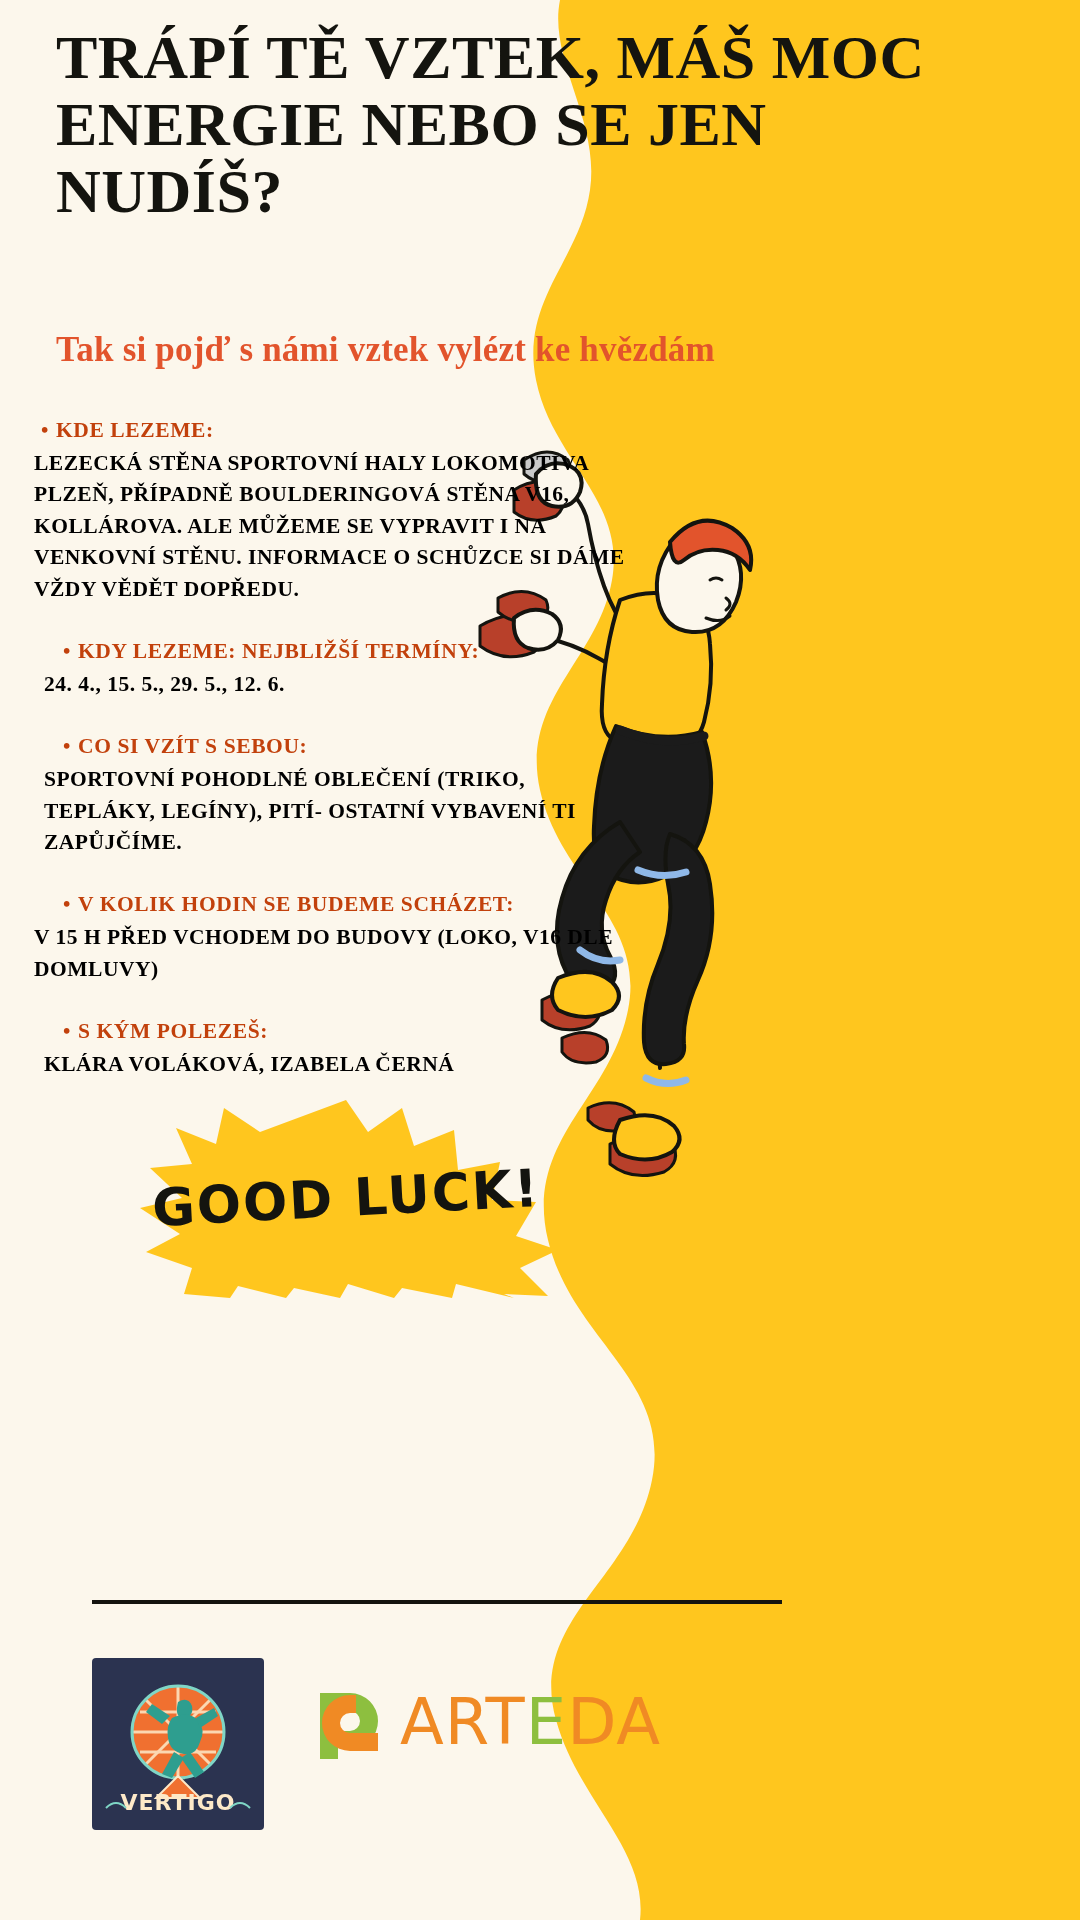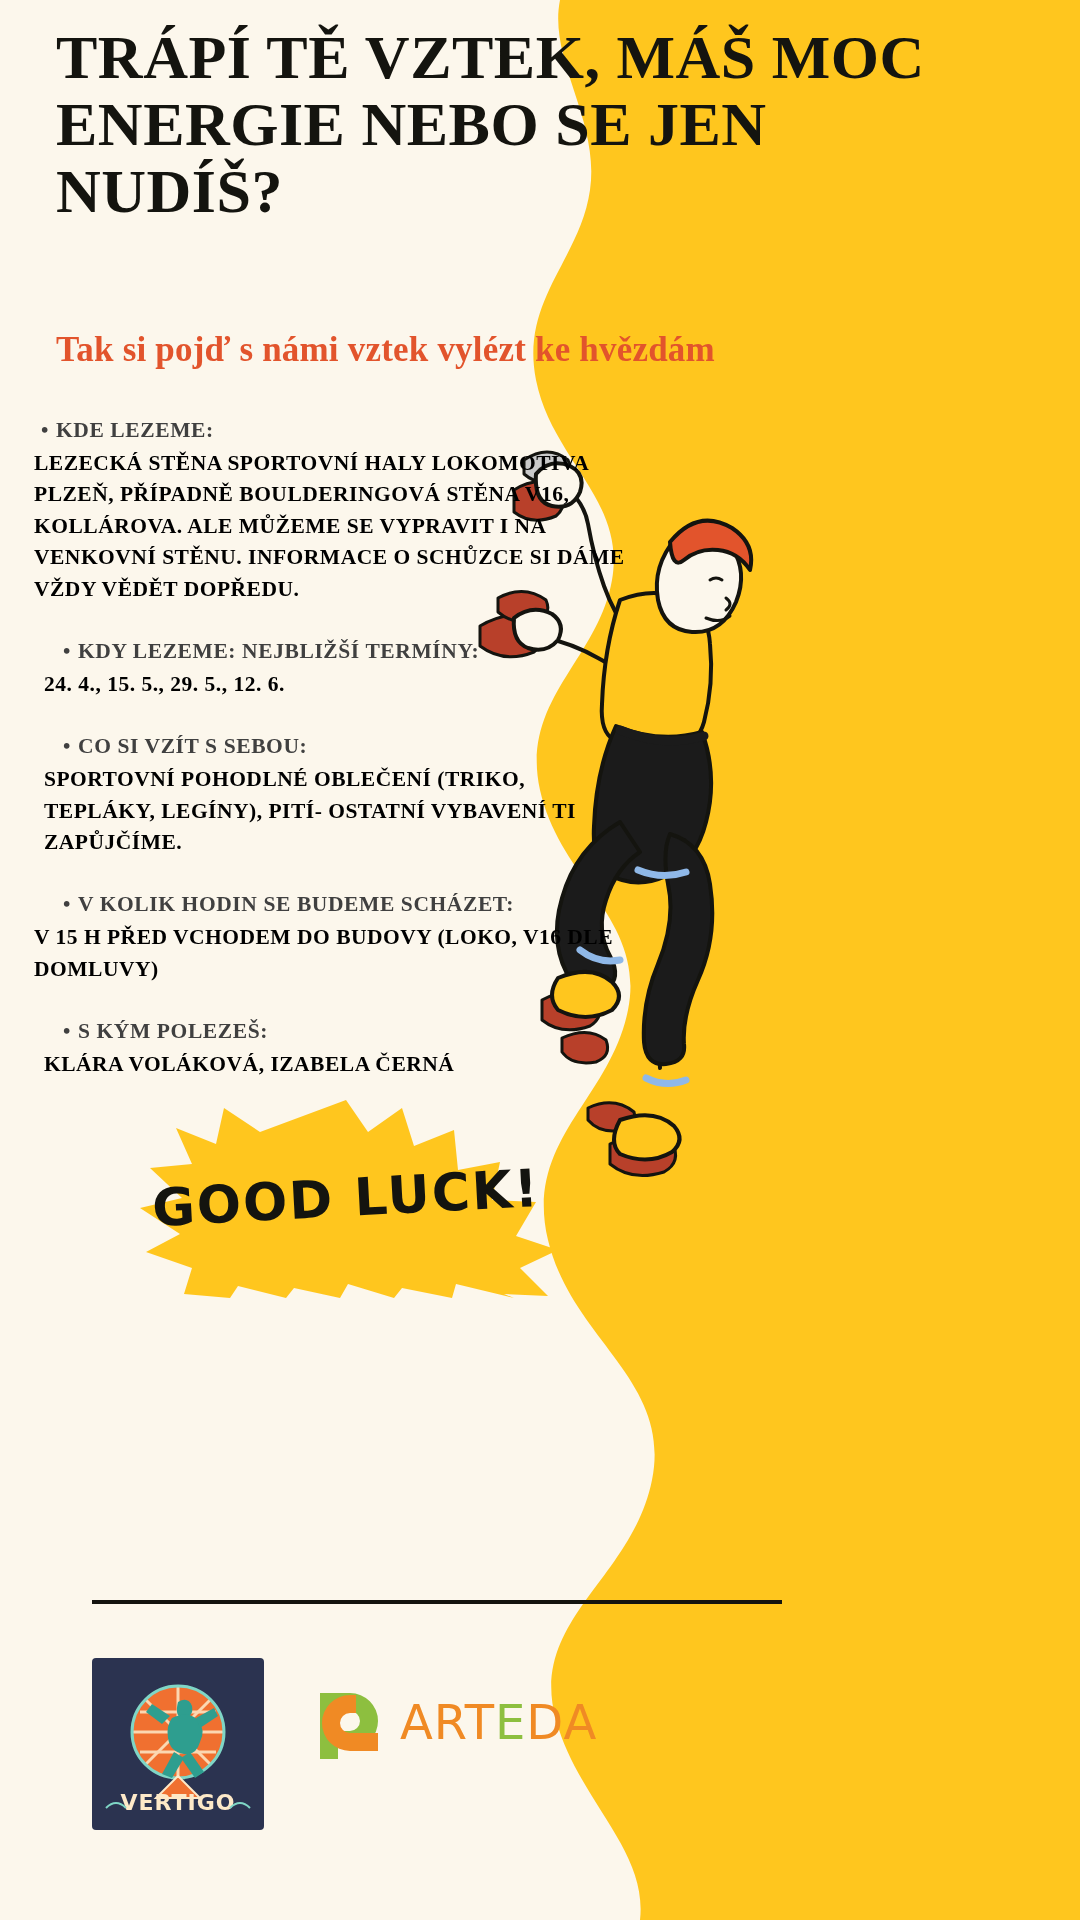--- a/index.html
+++ b/index.html
@@ -66,21 +66,21 @@
   }
   .block { margin-bottom: 34px; }
   .block:last-child { margin-bottom: 8px; }
 
   .bullet-line {
     display: block;
     font-family: "Liberation Serif", serif;
     font-weight: bold;
     font-size: 21.5px;
     letter-spacing: 0.6px;
-    color: #404040;
+    color: #c2410c;
     text-transform: uppercase;
     margin: 0 0 5px 0;
   }
   .bullet-line .dot {
     display: inline-block;
     width: 22px;
     text-align: center;
     font-size: 21px;
   }
   .para {
@@ -165,21 +165,21 @@
   .logo-vertigo svg { display: block; }
   .logo-arteda {
     display: flex;
     align-items: center;
     gap: 14px;
     flex: 0 0 auto;
   }
   .arteda-mark { width: 74px; height: 74px; }
   .arteda-word {
     font-family: "DejaVu Sans", sans-serif;
-    font-size: 48px;
+    font-size: 64px;
     letter-spacing: 1px;
     line-height: 1;
     white-space: nowrap;
   }
   .arteda-word .a1 { color: #F08A24; }
   .arteda-word .r1 { color: #F08A24; }
   .arteda-word .t1 { color: #F08A24; }
   .arteda-word .e1 { color: #8DBF3F; }
   .arteda-word .d1 { color: #F08A24; }
   .arteda-word .a2 { color: #F08A24; }

